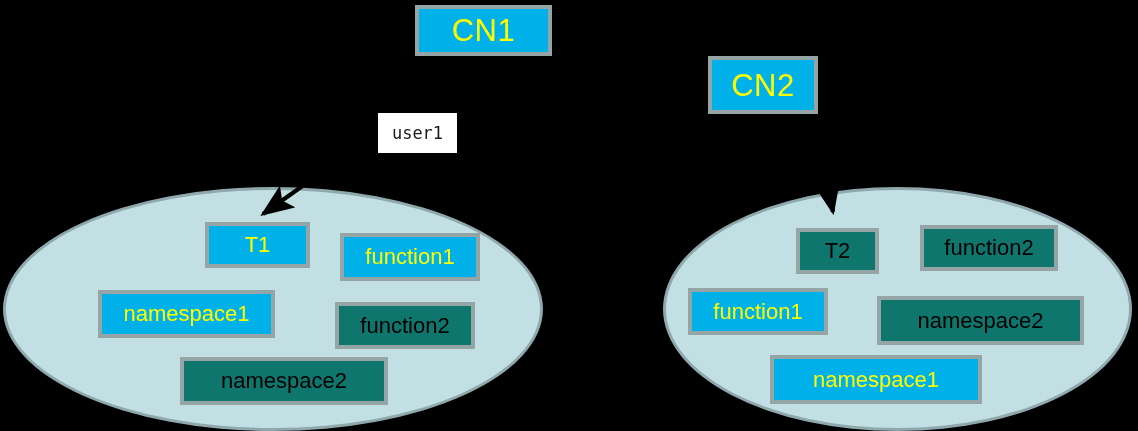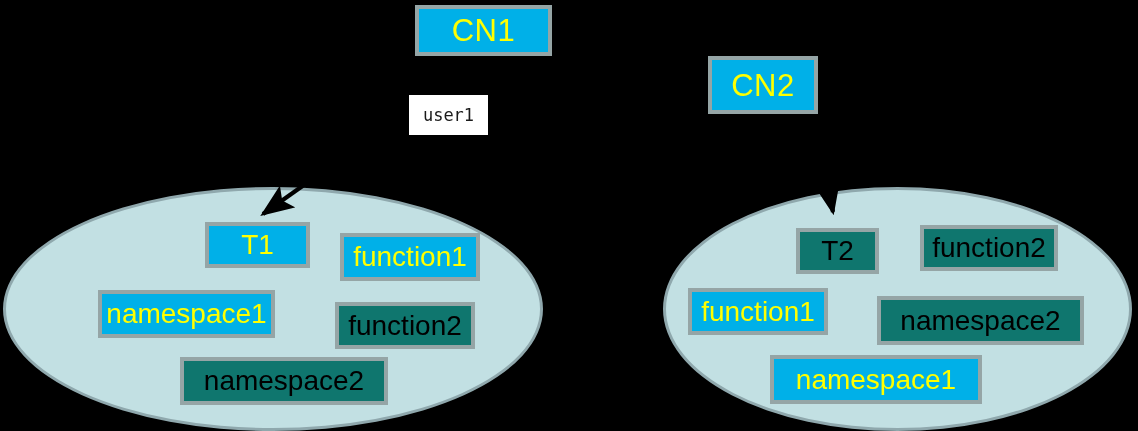--- a/index.html
+++ b/index.html
@@ -54,21 +54,21 @@
   }
 
   
   .item {
     position: absolute;
     box-sizing: border-box;
     border: 4px solid #95a5a6;
     display: flex;
     align-items: center;
     justify-content: center;
-    font-size: 28px;
+    font-size: 22px;
     line-height: 1;
     white-space: nowrap;
   }
   .item.cyan {
     background: #00b0e8;
     color: #ffff00;
   }
   .item.yellow {
     background: #0f766e;
     color: #000000;
@@ -83,21 +83,21 @@
     pointer-events: none;
   }
 </style>
 </head>
 <body>
 
 <div id="canvas">
 
   <div class="cn-box" style="left:415px; top:5px; width:137px; height:51px;">CN1</div>
 
-  <div class="user-label" style="left:378px; top:95px; width:79px; height:40px;margin-left:31px;">user1</div>
+  <div class="user-label" style="left:378px; top:113px; width:79px; height:40px;">user1</div>
 
   <div class="ellipse" style="left:3px; top:187px; width:540px; height:244px;"></div>
 
   <div class="item cyan" style="left:205px; top:222px; width:105px; height:46px;">T1</div>
 
   <div class="item cyan" style="left:340px; top:233px; width:140px; height:48px;">function1</div>
 
   <div class="item cyan" style="left:98px; top:290px; width:177px; height:48px;">namespace1</div>
 
   <div class="item yellow" style="left:335px; top:302px; width:140px; height:47px;">function2</div>

